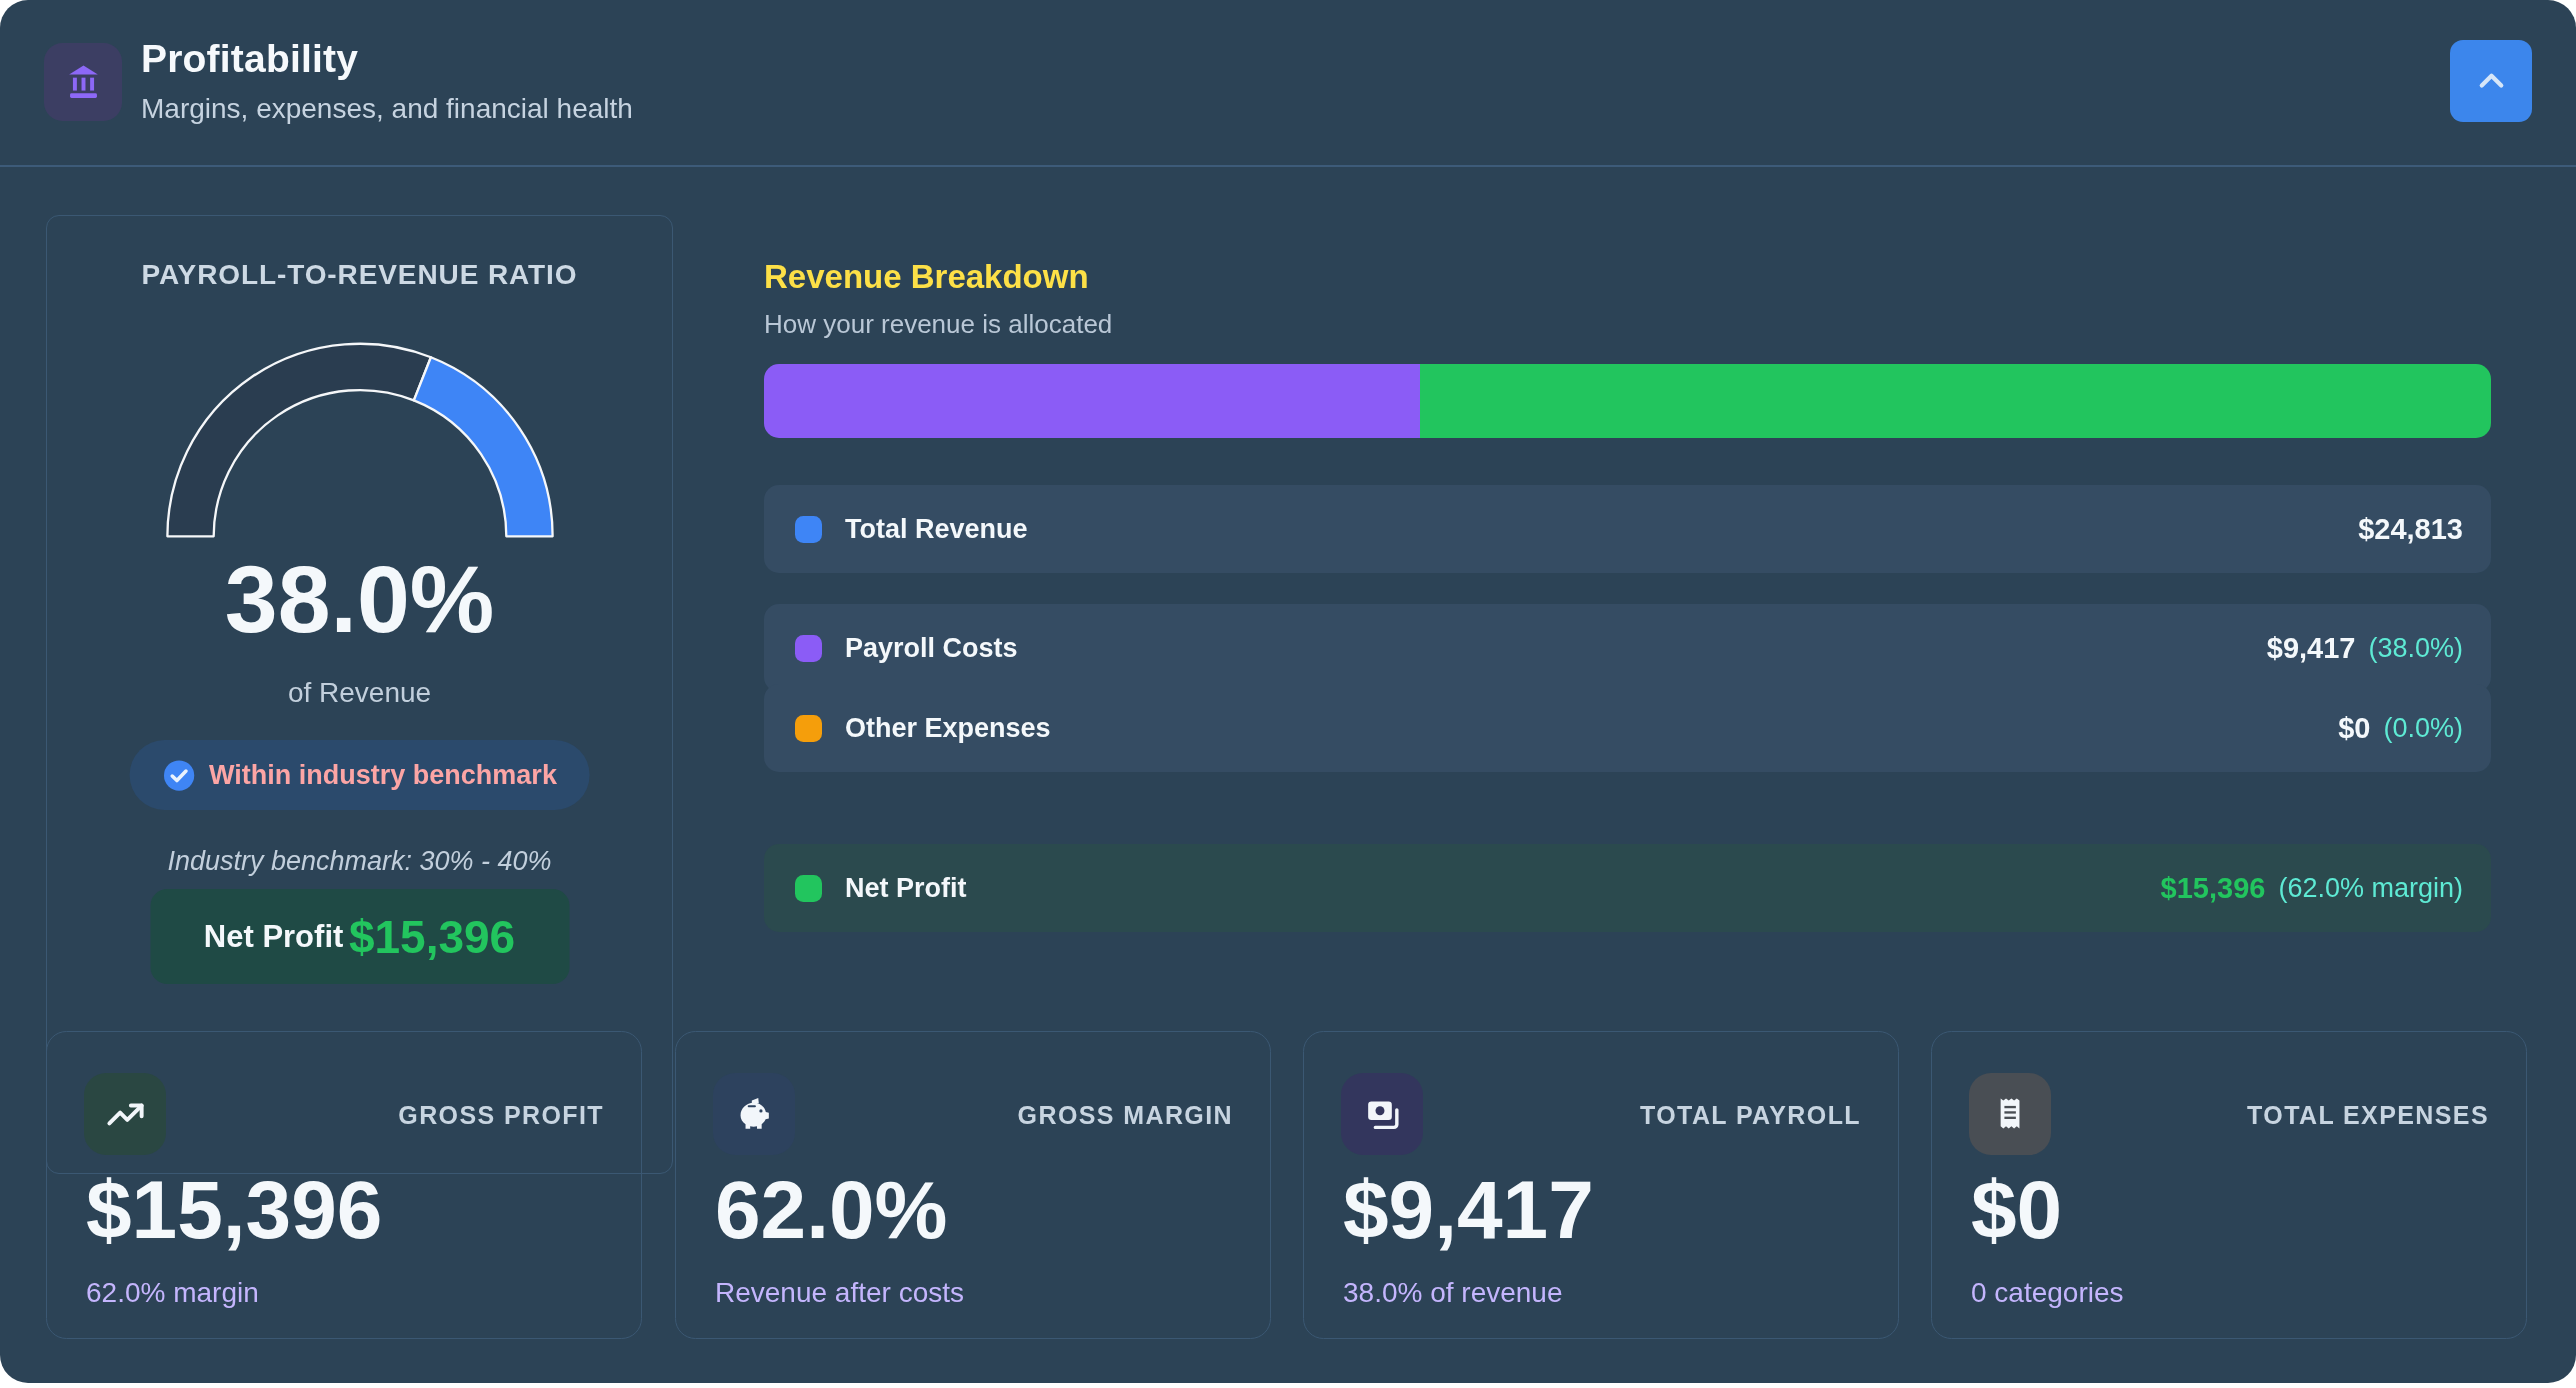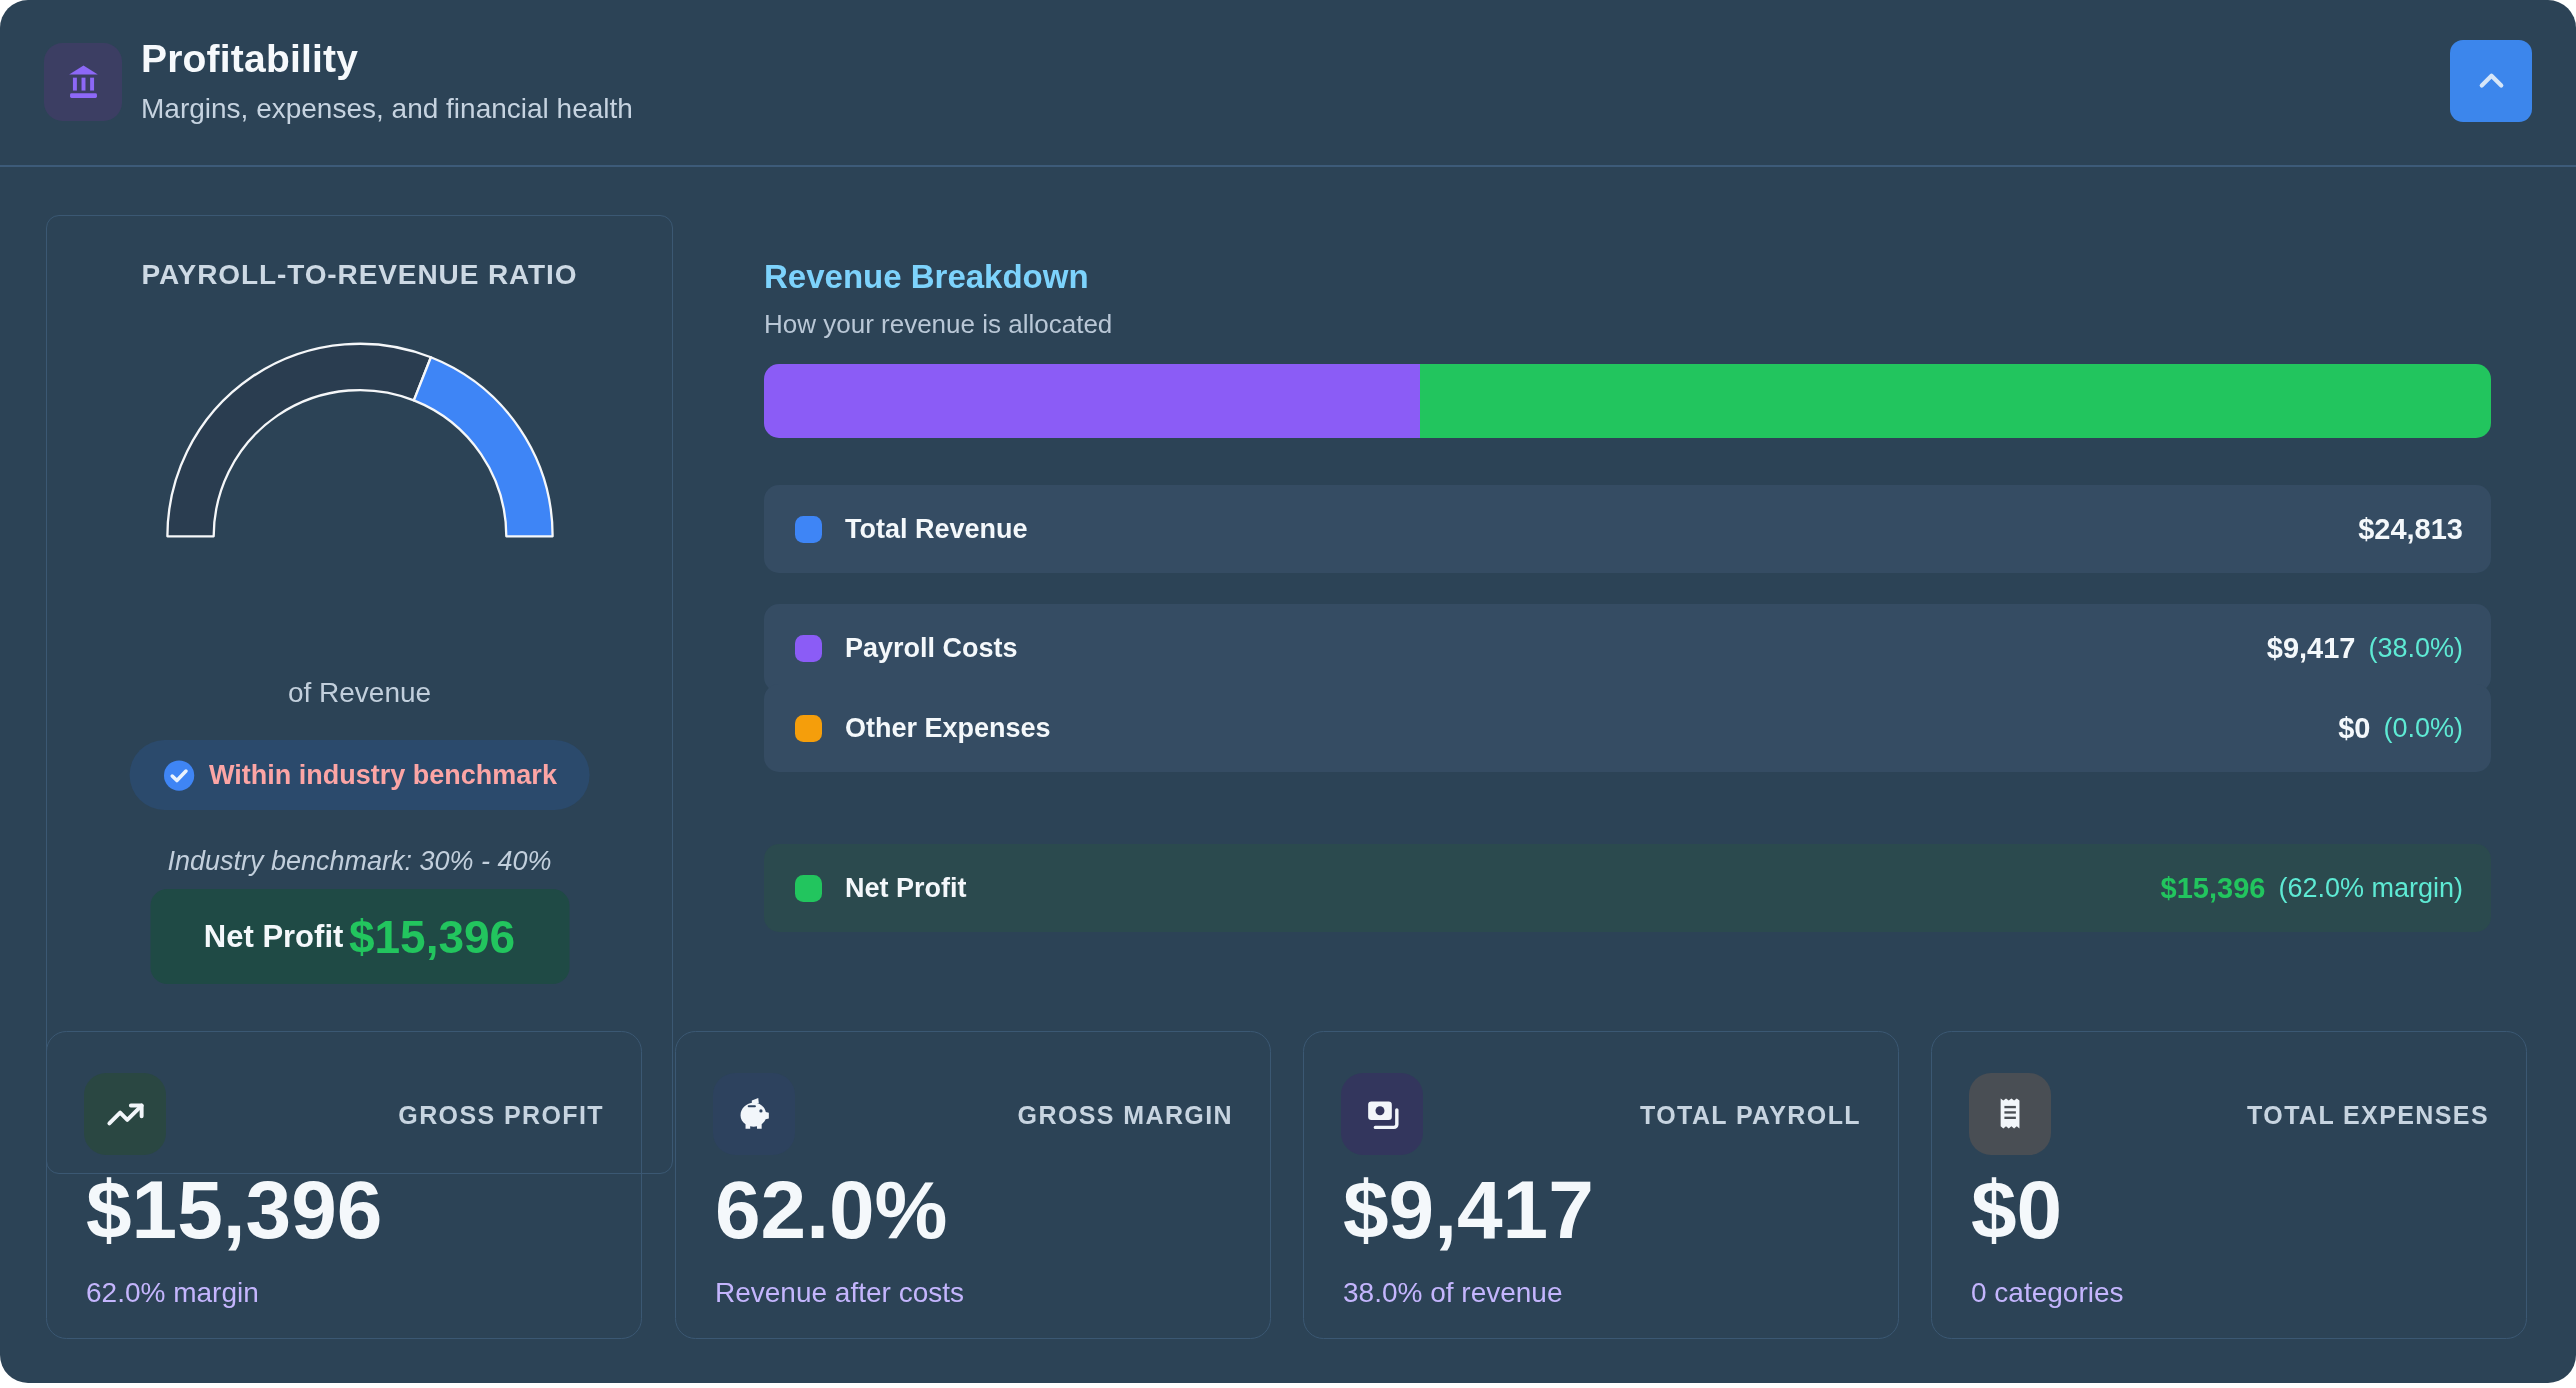--- a/index.html
+++ b/index.html
@@ -45,21 +45,21 @@
   .g-bench{position:absolute;left:0;top:630px;width:100%;text-align:center;font-size:27px;color:#c2cfdc;font-style:italic;}
   .netbox{
     position:absolute;left:50%;top:673px;transform:translateX(-50%);
     width:419px;height:95px;border-radius:16.7px;background:#1f4a45;
     display:flex;align-items:center;justify-content:center;gap:5.6px;white-space:nowrap;
   }
   .netbox-label{font-size:31px;font-weight:700;color:#f4f8fb;}
   .netbox-value{font-size:46px;font-weight:700;color:#22c55e;}
 
   
-  .bd-title{position:absolute;left:764px;top:258px;font-size:33px;font-weight:700;color:#7dd3fc;}
+  .bd-title{position:absolute;left:764px;top:258px;font-size:33px;font-weight:700;color:#fde047;}
   .bd-sub{position:absolute;left:764px;top:309px;font-size:26px;color:#b9c7d6;}
   .stackbar{
     position:absolute;left:764px;top:364px;width:1727px;height:74px;
     border-radius:15px;overflow:hidden;display:flex;
   }
   .seg{height:100%;}
   .bd-row{
     position:absolute;left:764px;width:1727px;height:88px;border-radius:15px;
     display:flex;align-items:center;box-sizing:border-box;padding:0 28px 0 31px;
   }
@@ -111,20 +111,21 @@
     </button>
     <div class="divider"></div>
   </div>
 
   <section class="gauge-card">
     <div class="g-title">PAYROLL-TO-REVENUE RATIO</div>
     <svg class="gauge-svg" viewBox="0 0 460 260">
       <path id="gauge-track" stroke-linejoin="round" d="M22.00 240.00 A208 208 0 0 1 306.57 46.61 L288.16 93.10 A158 158 0 0 0 72.00 240.00 Z" fill="#2a3d50" stroke="#f5f7f9" stroke-width="2.5"></path>
       <path id="gauge-fill" stroke-linejoin="round" d="M306.57 46.61 A208 208 0 0 1 438.00 240.00 L388.00 240.00 A158 158 0 0 0 288.16 93.10 Z" fill="#3e85f6" stroke="#f5f7f9" stroke-width="2.5"></path>
     </svg>
+    <div class="g-big">38.0%</div>
     <div class="g-cap">of Revenue</div>
     <div class="badge">
       <span style="display:flex;">
         <svg width="33" height="33" viewBox="0 0 24 24">
           <circle cx="12" cy="12" r="11" fill="#3f85f5"></circle>
           <path d="M7 12.4 L10.4 15.7 L17 8.8" fill="none" stroke="#eaf2fd" stroke-width="2.6" stroke-linecap="round" stroke-linejoin="round"></path>
         </svg>
       </span>
       <span class="badge-label">Within industry benchmark</span>
     </div>

